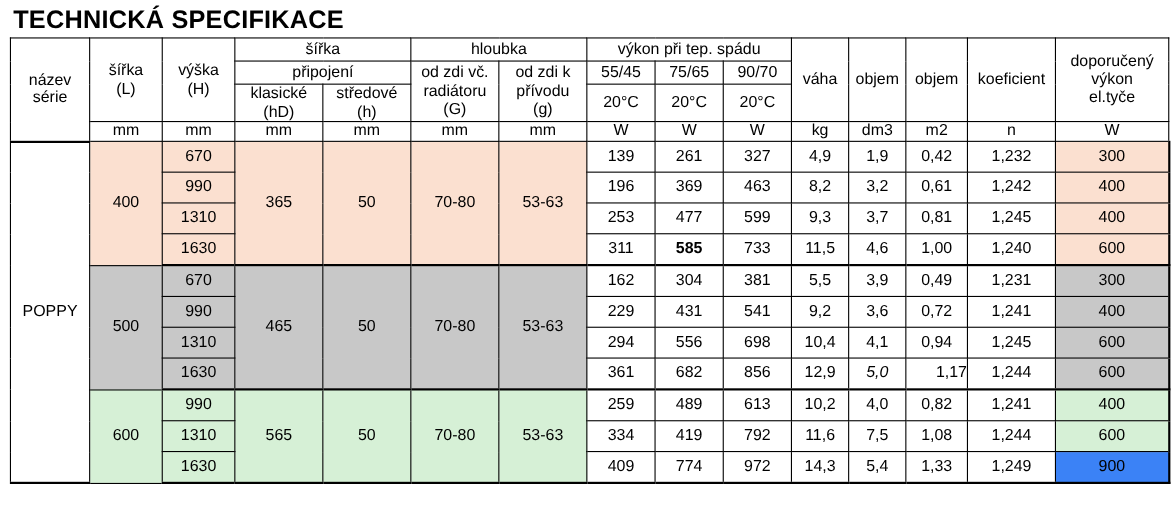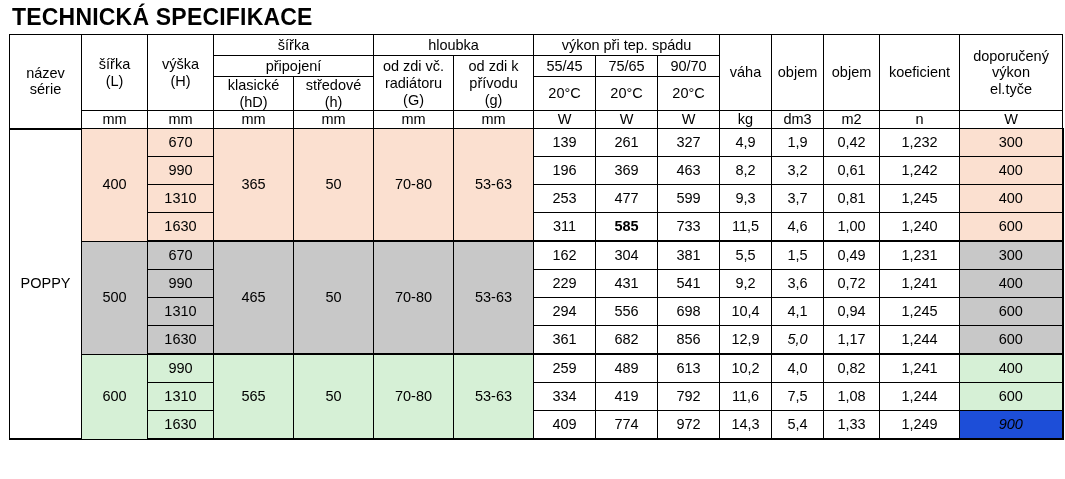--- a/index.html
+++ b/index.html
@@ -204,21 +204,21 @@
         <td rowspan="4" style="background: rgb(200, 200, 200);">500</td>
         <td style="background: rgb(200, 200, 200);">670</td>
         <td rowspan="4" style="background: rgb(200, 200, 200); border-bottom: 2px solid rgb(0, 0, 0);">465</td>
         <td rowspan="4" style="background: rgb(200, 200, 200); border-bottom: 2px solid rgb(0, 0, 0);">50</td>
         <td rowspan="4" style="background: rgb(200, 200, 200); border-bottom: 2px solid rgb(0, 0, 0);">70-80</td>
         <td rowspan="4" style="background: rgb(200, 200, 200); border-bottom: 2px solid rgb(0, 0, 0);">53-63</td>
         <td>162</td>
         <td>304</td>
         <td>381</td>
         <td>5,5</td>
-        <td>1,5</td>
+        <td>3,9</td>
         <td>0,49</td>
         <td>1,231</td>
         <td style="background: rgb(200, 200, 200); border-right: 2px solid rgb(0, 0, 0);">300</td>
       </tr>
       <tr class="data-row">
         <td style="background: rgb(200, 200, 200);">990</td>
         <td>229</td>
         <td>431</td>
         <td>541</td>
         <td>9,2</td>
@@ -238,21 +238,21 @@
         <td>1,245</td>
         <td style="background: rgb(200, 200, 200); border-right: 2px solid rgb(0, 0, 0);">600</td>
       </tr>
       <tr class="data-row">
         <td style="background: rgb(200, 200, 200); border-bottom: 2px solid rgb(0, 0, 0);">1630</td>
         <td style="border-bottom: 2px solid rgb(0, 0, 0);">361</td>
         <td style="border-bottom: 2px solid rgb(0, 0, 0);">682</td>
         <td style="border-bottom: 2px solid rgb(0, 0, 0);">856</td>
         <td style="border-bottom: 2px solid rgb(0, 0, 0);">12,9</td>
         <td style="border-bottom: 2px solid rgb(0, 0, 0); font-style: italic;">5,0</td>
-        <td style="border-bottom: 2px solid rgb(0, 0, 0);">1,17</td>
+        <td style="border-bottom: 2px solid rgb(0, 0, 0); text-align: right;">1,17</td>
         <td style="border-bottom: 2px solid rgb(0, 0, 0);">1,244</td>
         <td style="background: rgb(200, 200, 200); border-bottom: 2px solid rgb(0, 0, 0); border-right: 2px solid rgb(0, 0, 0);">600</td>
       </tr>
       <tr class="data-row">
         <td rowspan="3" style="background: rgb(214, 240, 214);">600</td>
         <td style="background: rgb(214, 240, 214);">990</td>
         <td rowspan="3" style="background: rgb(214, 240, 214); border-bottom: 2px solid rgb(0, 0, 0);">565</td>
         <td rowspan="3" style="background: rgb(214, 240, 214); border-bottom: 2px solid rgb(0, 0, 0);">50</td>
         <td rowspan="3" style="background: rgb(214, 240, 214); border-bottom: 2px solid rgb(0, 0, 0);">70-80</td>
         <td rowspan="3" style="background: rgb(214, 240, 214); border-bottom: 2px solid rgb(0, 0, 0);">53-63</td>
@@ -278,16 +278,16 @@
       </tr>
       <tr class="data-row">
         <td style="background: rgb(214, 240, 214); border-bottom: 2px solid rgb(0, 0, 0);">1630</td>
         <td style="border-bottom: 2px solid rgb(0, 0, 0);">409</td>
         <td style="border-bottom: 2px solid rgb(0, 0, 0);">774</td>
         <td style="border-bottom: 2px solid rgb(0, 0, 0);">972</td>
         <td style="border-bottom: 2px solid rgb(0, 0, 0);">14,3</td>
         <td style="border-bottom: 2px solid rgb(0, 0, 0); margin-top: 24px;">5,4</td>
         <td style="border-bottom: 2px solid rgb(0, 0, 0);">1,33</td>
         <td style="border-bottom: 2px solid rgb(0, 0, 0);">1,249</td>
-        <td style="background: #1d4ed8; border-bottom: 2px solid rgb(0, 0, 0); border-right: 2px solid rgb(0, 0, 0); font-style: italic;">900</td>
+        <td style="background: #3b82f6; border-bottom: 2px solid rgb(0, 0, 0); border-right: 2px solid rgb(0, 0, 0);">900</td>
       </tr>
     </tbody>
 </table>
 
 </body></html>

